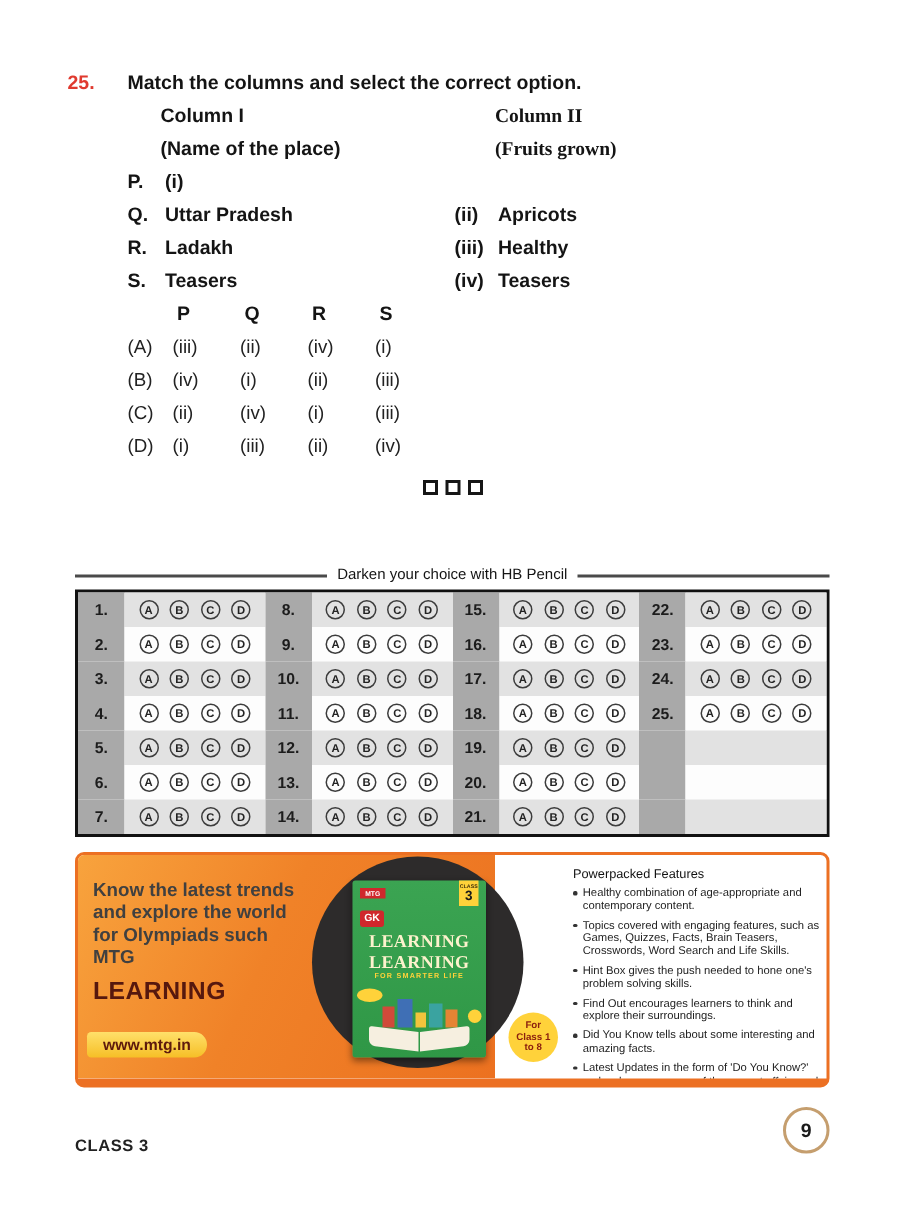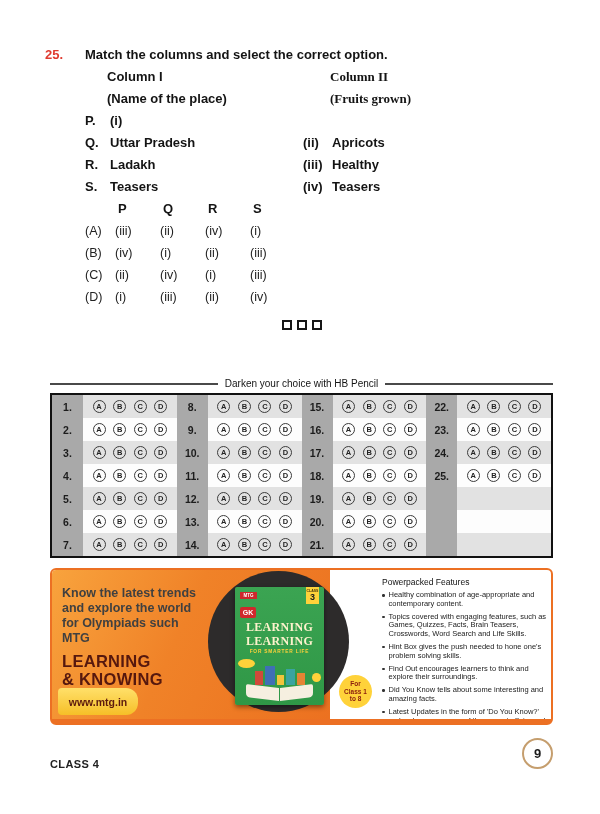--- a/index.html
+++ b/index.html
@@ -41,21 +41,21 @@
   .omr-row:not(.shade) .omr-bubbles{background:#fdfdfd;}
   .bub{width:13px;height:13px;border:1.4px solid #3c3c3c;border-radius:50%;display:flex;align-items:center;justify-content:center;font-size:7.5px;font-weight:bold;color:#222;box-sizing:border-box;}
 
   
   .banner{position:absolute;left:50px;top:568px;width:503px;height:157px;box-sizing:border-box;border:2px solid #ec7023;border-bottom-width:6px;border-radius:6px;background:#fff;overflow:hidden;}
   .banner-orange{position:absolute;left:0;top:0;bottom:0;width:278px;background:linear-gradient(115deg,#f8a33d 0%,#f08228 45%,#ec7120 100%);}
   .banner-text{position:absolute;left:10px;top:16px;width:190px;}
   .intro-line{font-size:12.5px;line-height:15px;color:#404040;font-weight:bold;}
   .brand{font-size:16.5px;line-height:18px;font-weight:bold;color:#56180e;letter-spacing:.3px;}
   .brand.first{margin-top:6px;}
-  .url-pill{position:absolute;left:6px;top:118px;width:80px;height:27px;background:linear-gradient(#ffe06a,#f6bf27);border-radius:4px 12px 12px 4px;display:flex;align-items:center;justify-content:center;font-size:10.5px;font-weight:bold;color:#5d1a0d;}
+  .url-pill{position:absolute;left:6px;top:118px;width:80px;height:17px;background:linear-gradient(#ffe06a,#f6bf27);border-radius:4px 12px 12px 4px;display:flex;align-items:center;justify-content:center;font-size:10.5px;font-weight:bold;color:#5d1a0d;}
   .dark-circle{position:absolute;left:156px;top:1px;width:141px;height:141px;border-radius:50%;background:#2d2b2b;}
   .book{position:absolute;left:183px;top:17px;width:89px;height:118px;background:linear-gradient(#3ba452,#2f9746);border-radius:2px;box-shadow:0 2px 5px rgba(0,0,0,.45);}
   .book>div{position:absolute;}
   .bk-mtg{left:5px;top:5px;width:17px;height:7px;background:#d0272c;color:#fff;font-size:4.5px;font-weight:bold;display:flex;align-items:center;justify-content:center;}
   .bk-class{right:5px;top:0;width:13px;height:17px;background:#ffd23a;display:flex;flex-direction:column;align-items:center;justify-content:center;}
   .bk-class .cl{font-size:3.5px;font-weight:bold;color:#44330a;line-height:4px;}
   .bk-class .n{font-size:9px;font-weight:bold;color:#1a1a1a;line-height:9px;}
   .bk-gk{left:5px;top:20px;width:16px;height:11px;background:#d0272c;color:#fff;font-weight:bold;font-size:7px;border-radius:2px;display:flex;align-items:center;justify-content:center;}
   .bk-t1,.bk-t2{left:0;right:0;text-align:center;color:#fdf2cd;font-weight:bold;font-size:12px;letter-spacing:.3px;font-family:"Liberation Serif",serif;}
   .bk-t1{top:33px;}
@@ -422,21 +422,20 @@
 </section>
 
 <section class="banner">
   <div class="banner-orange"></div>
   <div class="banner-text">
     <div class="intro-line">Know the latest trends</div>
     <div class="intro-line">and explore the world</div>
     <div class="intro-line">for Olympiads such</div>
     <div class="intro-line">MTG</div>
     <div class="brand first">LEARNING</div>
-    <div class="brand">&amp; KNOWING</div>
   </div>
   <div class="url-pill">www.mtg.in</div>
 
   <div class="dark-circle"></div>
   <div class="book">
     <div class="bk-mtg">MTG</div>
     <div class="bk-class">
       <span class="cl">CLASS</span>
       <span class="n">3</span>
     </div>
@@ -482,16 +481,16 @@
           <span>Did You Know tells about some interesting and amazing facts.</span>
         </li>
         <li>
           <span class="dot"></span>
           <span>Latest Updates in the form of 'Do You Know?' makes learners aware of the current affairs and important events occurring in the world.</span>
         </li>
       </ul>
   </div>
 </section>
 
-<div class="footer-class">CLASS 4</div>
+<div class="footer-class">CLASS 3</div>
 <div class="page-num">
   <span class="pn">9</span>
 </div>
 
 </body></html>

